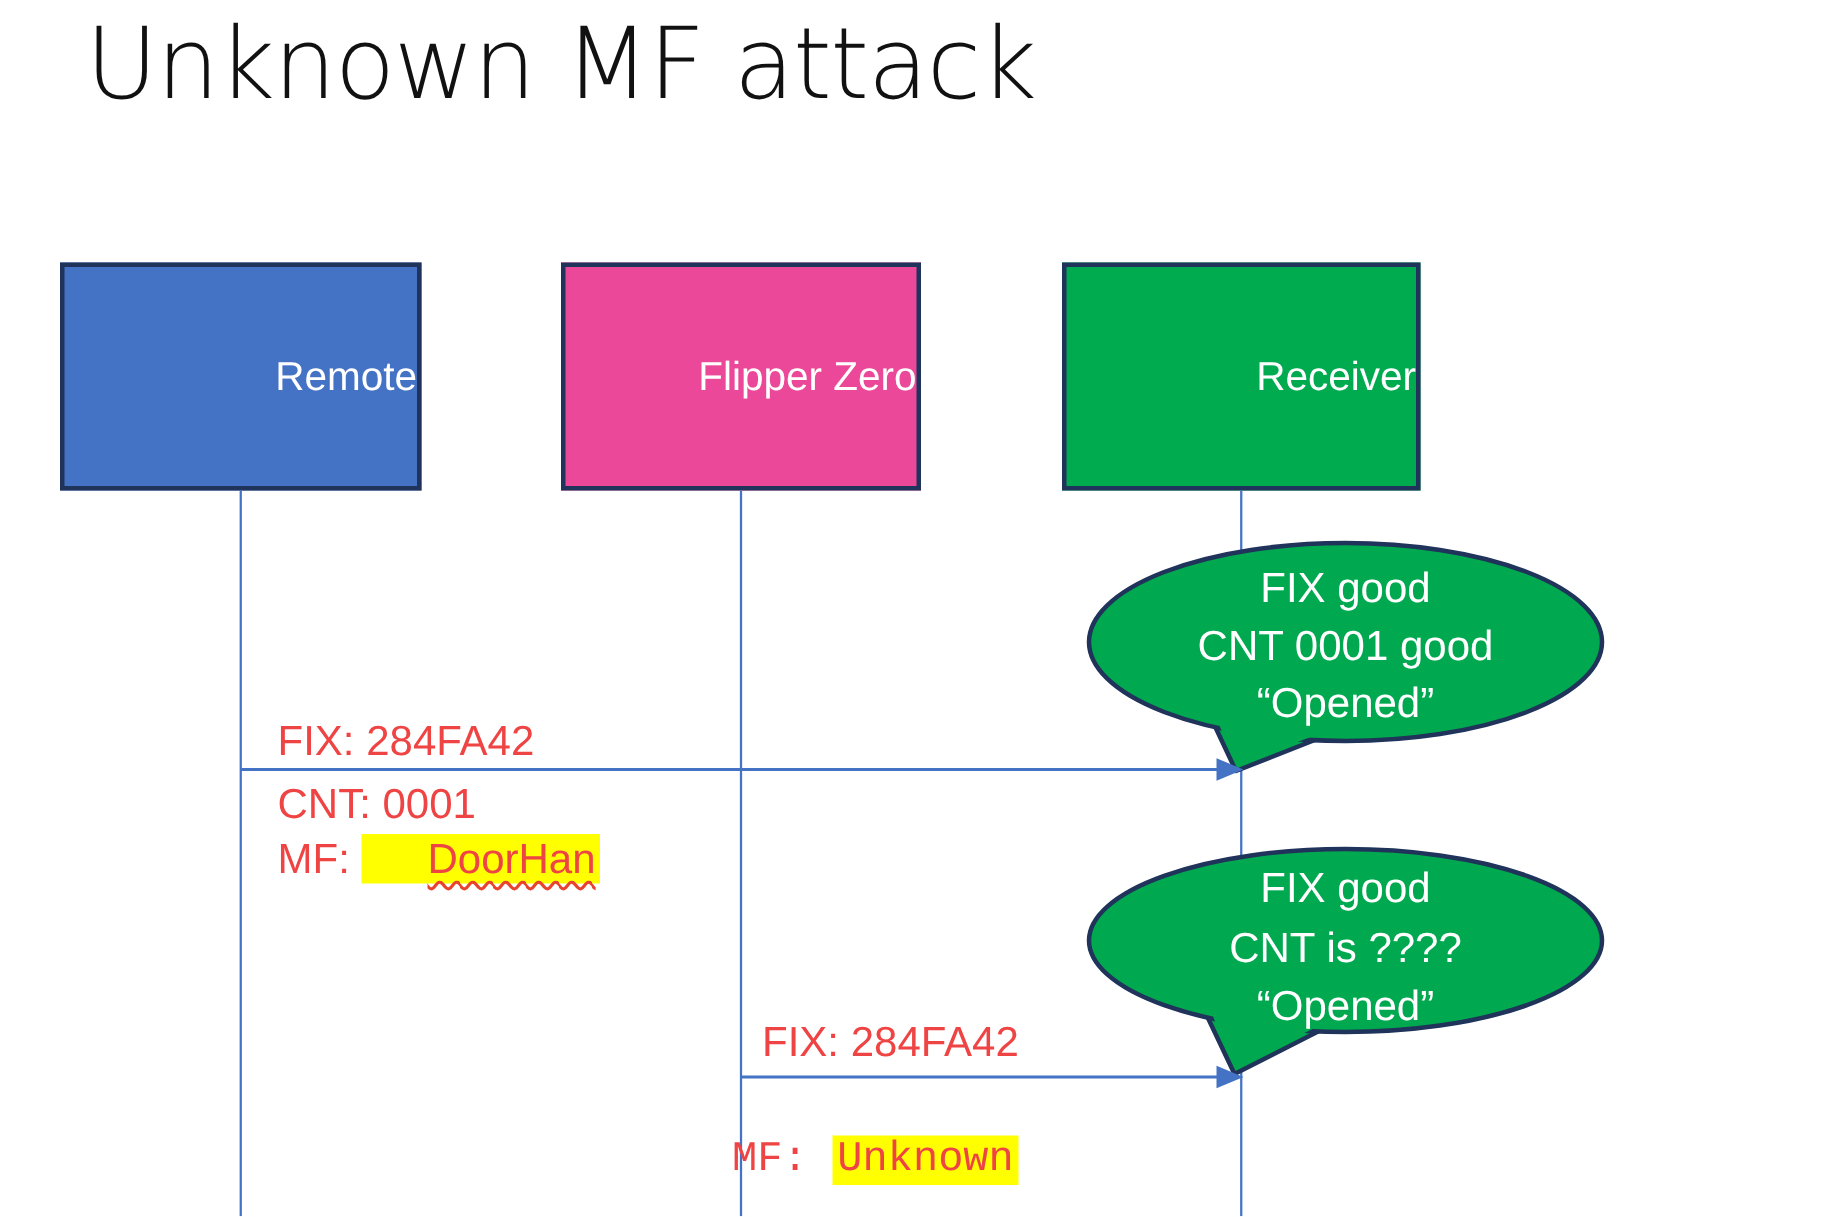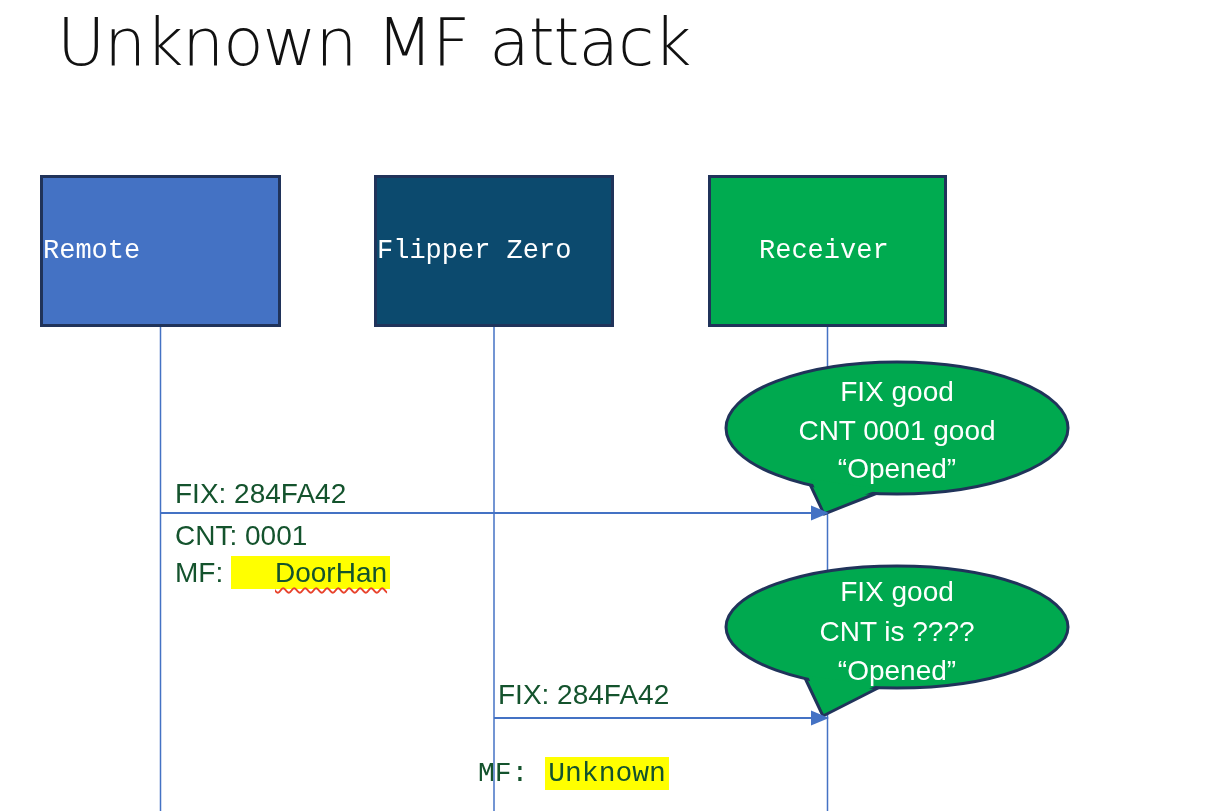--- a/index.html
+++ b/index.html
@@ -8,31 +8,31 @@
     overflow:hidden; font-family:"Liberation Sans", sans-serif;
   }
   .slide-title {
     position:absolute; left:57px; top:4px;
     font-size:66px; font-weight:200; letter-spacing:-1px; color:#111;
     font-family:"DejaVu Sans","Liberation Sans",sans-serif;
     white-space:nowrap;
   }
   .actor {
     position:absolute; top:175px; height:152px; box-sizing:border-box;
-    border:3px solid #20335A; display:flex; align-items:center; justify-content:flex-start;
-    color:#fff; font-size:27px;font-family:Liberation Mono, monospace;
+    border:3px solid #20335A; display:flex; align-items:center; justify-content:flex-end;
+    color:#fff; font-size:27px;
   }
   .actor-remote   { left:40px;  width:241px; background:#4472C4; }
-  .actor-flipper  { left:374px; width:240px; background:#0c4a6e; }
+  .actor-flipper  { left:374px; width:240px; background:#ec4899; }
   .actor-receiver { left:708px; width:239px; background:#00AB50;padding-left:48px; }
 
   .svg-layer { position:absolute; left:0; top:0; width:1216px; height:811px; }
 
   .msg-label {
-    position:absolute; font-size:28px; color:#14532d; white-space:nowrap; line-height:1.2;
+    position:absolute; font-size:28px; color:#ef4444; white-space:nowrap; line-height:1.2;margin-left:10px;
   }
   .hl { background:#FFFF00; padding:1px 3px; }
   .sp {
     text-decoration-line:underline;
     text-decoration-style:wavy;
     text-decoration-color:#E8432C;
     text-decoration-thickness:1.5px;
     text-underline-offset:5px;
     text-decoration-skip-ink:none;
     padding-left:44px;

